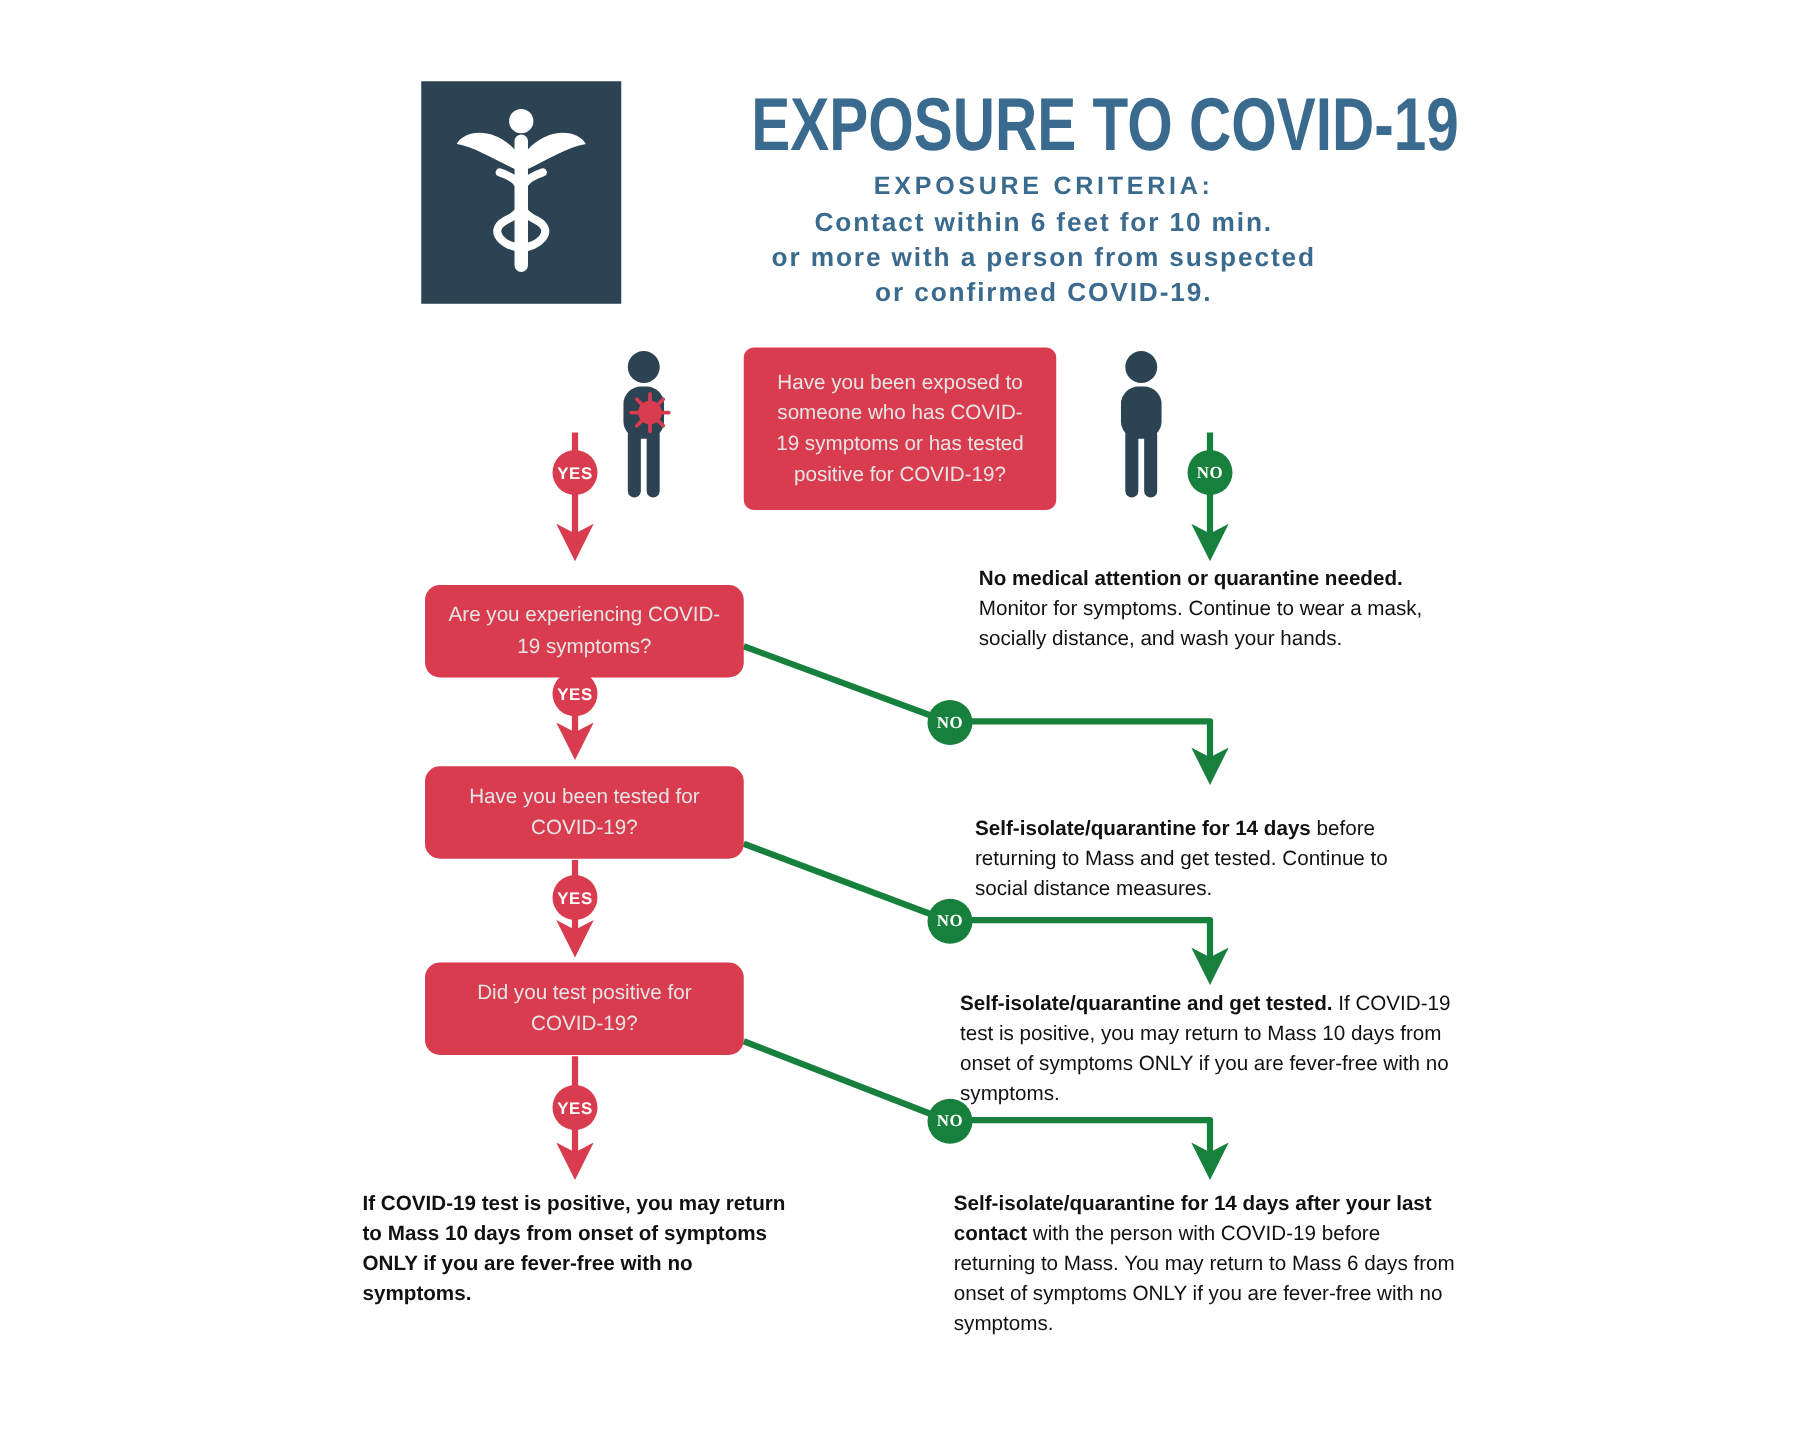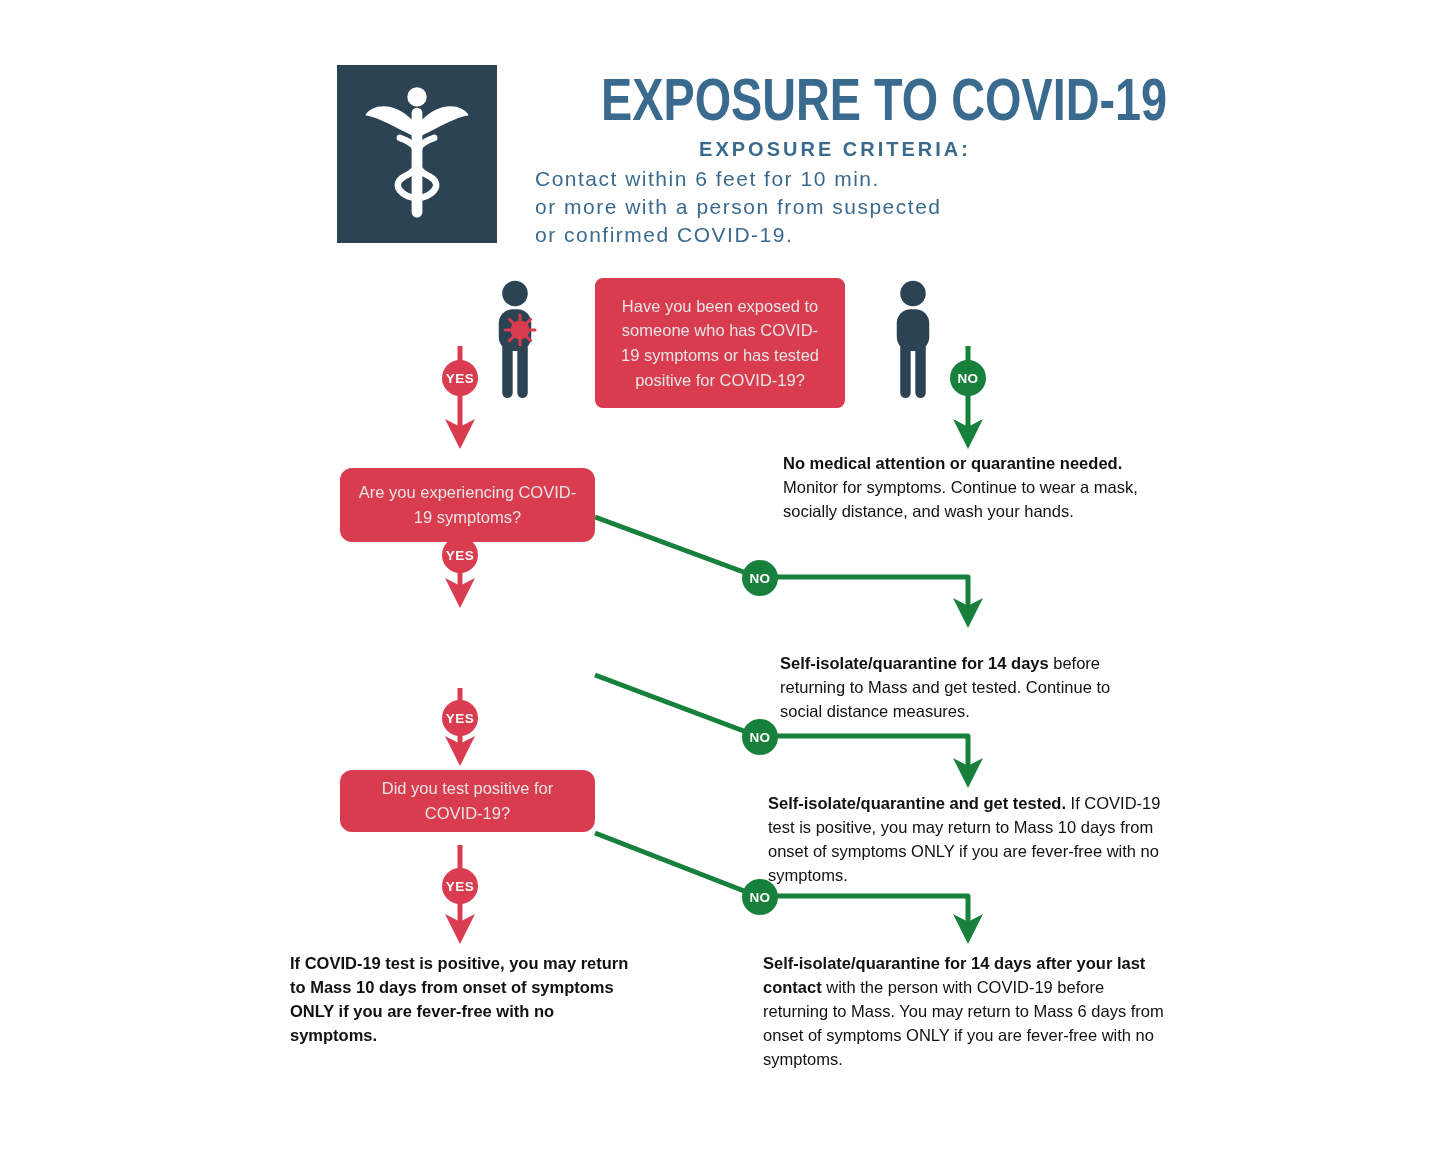--- a/index.html
+++ b/index.html
@@ -16,37 +16,37 @@
   .abs{position:absolute;}
 
   
   .logo-tile{left:337px;top:65px;width:160px;height:178px;background:var(--navy);
              display:flex;align-items:center;justify-content:center;}
   .title{left:535px;top:70px;width:600px;text-align:center;color:var(--blue);
          font-weight:bold;font-size:60px;white-space:nowrap;line-height:1.0;
          transform:scaleX(.78);transform-origin:center;letter-spacing:0;}
   .criteria-label{left:535px;top:138px;width:600px;text-align:center;color:var(--blue);
                   font-weight:bold;font-size:20px;letter-spacing:3px;}
-  .criteria-lines{left:535px;top:165px;width:600px;color:var(--blue);
-                  font-weight:normal;font-size:21px;letter-spacing:1.5px;line-height:28px;}
+  .criteria-lines{left:535px;top:165px;width:600px;text-align:center;color:var(--blue);
+                  font-weight:bold;font-size:21px;letter-spacing:1.5px;line-height:28px;}
 
   
   .qbox{background:var(--red);color:#e5e5e5;border-radius:12px;display:flex;
         align-items:center;justify-content:center;text-align:center;
         font-size:16.5px;line-height:1.5;padding:10px 18px;}
   .root-box{left:595px;top:278px;width:250px;height:130px;border-radius:8px;}
   .q1{left:340px;top:468px;width:255px;height:74px;}
   .q2{left:340px;top:613px;width:255px;height:74px;}
-  .q3{left:340px;top:770px;width:255px;height:62px;}
+  .q3{left:340px;top:770px;width:255px;height:74px;}
 
   
   .pill{width:36px;height:36px;border-radius:50%;color:#fff;font-weight:bold;
         font-size:13.5px;display:flex;align-items:center;justify-content:center;letter-spacing:.5px;}
   .pill-red{background:var(--red);text-align:center;}
-  .pill-green{background:var(--green);}
+  .pill-green{background:var(--green);font-family:Liberation Serif, serif;}
 
   
   .outcome{text-align:left;font-size:16.5px;line-height:1.45;color:var(--ink);}
   .outcome b{font-weight:bold;}
   .o1{left:783px;top:452px;width:378px;}
   .o2{left:780px;top:652px;width:372px;}
   .o3{left:768px;top:792px;width:398px;}
   .o4{left:763px;top:952px;width:405px;}
   .obl{left:290px;top:952px;width:345px;font-weight:bold;}
 
@@ -148,20 +148,21 @@
   <div class="abs pill pill-red" style="left:442px;top:360px;">YES</div>
   <div class="abs pill pill-green" style="left:950px;top:360px;">NO</div>
   <div class="abs pill pill-red" style="left:442px;top:537px;">YES</div>
   <div class="abs pill pill-green" style="left:742px;top:560px;">NO</div>
   <div class="abs pill pill-red" style="left:442px;top:700px;">YES</div>
   <div class="abs pill pill-green" style="left:742px;top:719px;">NO</div>
   <div class="abs pill pill-red" style="left:442px;top:868px;">YES</div>
   <div class="abs pill pill-green" style="left:742px;top:879px;">NO</div>
 
   <div class="abs qbox q1">Are you experiencing COVID-19 symptoms?</div>
+  <div class="abs qbox q2">Have you been tested for COVID-19?</div>
   <div class="abs qbox q3">Did you test positive for COVID-19?</div>
 
   <div class="abs outcome o1">
     <b>No medical attention or quarantine needed.</b><span> Monitor for symptoms. Continue to wear a mask, socially distance, and wash your hands.</span>
   </div>
 
   <div class="abs outcome o2">
     <b>Self-isolate/quarantine for 14 days</b><span> before returning to Mass and get tested. Continue to social distance measures.</span>
   </div>
 

